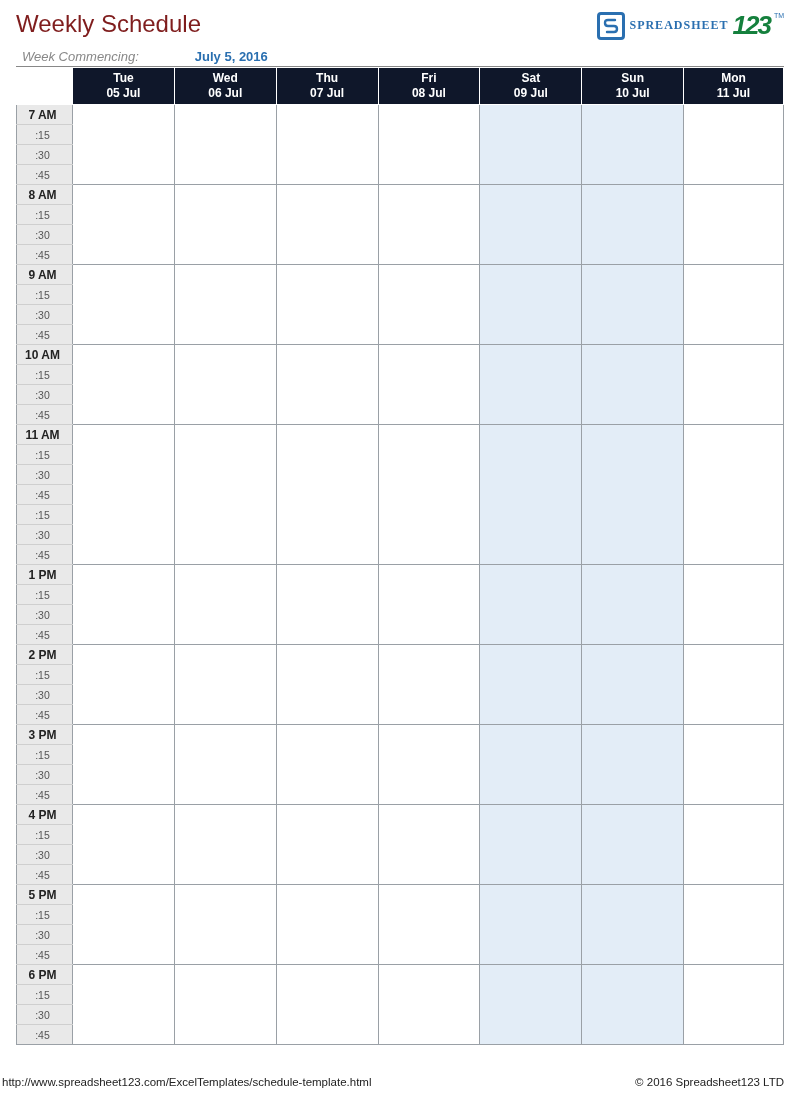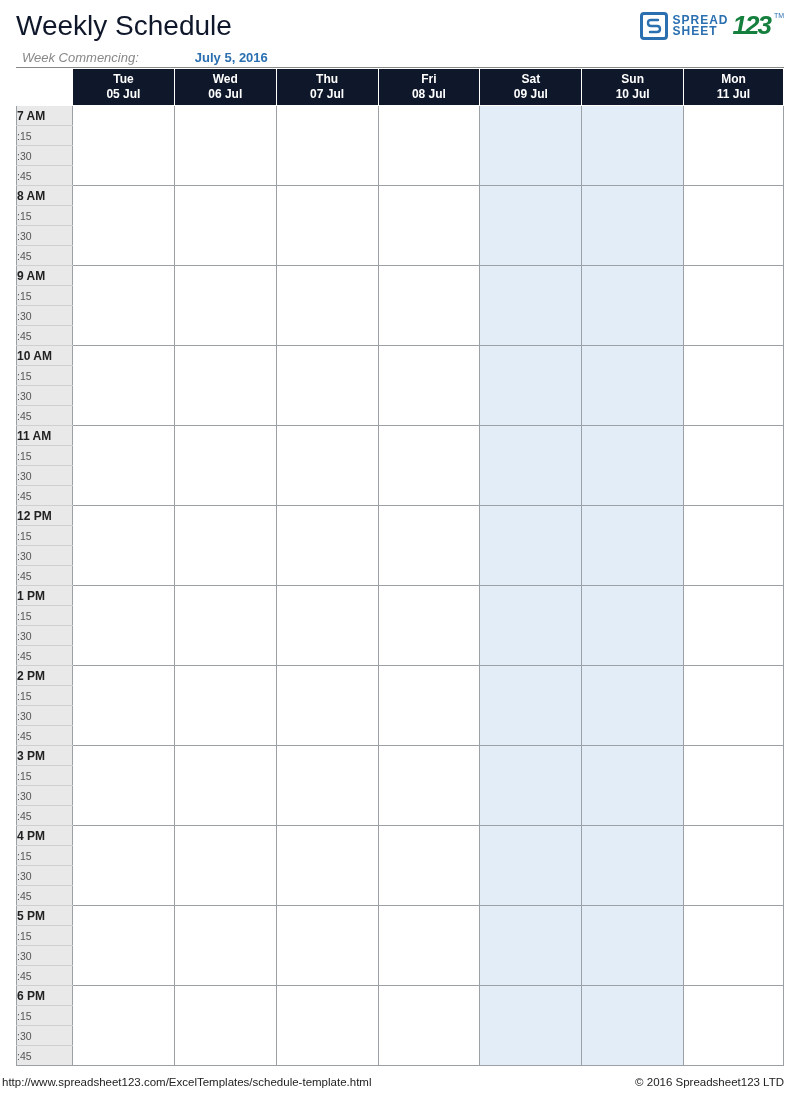--- a/index.html
+++ b/index.html
@@ -11,37 +11,37 @@
     padding: 10px 16px 0 16px;
     position: relative;
   }
   .header-row {
     display: flex;
     justify-content: space-between;
     align-items: flex-start;
     margin-bottom: 6px;
   }
   .title {
-    font-size: 28px;
-    color: #0f172a;
+    font-size: 24px;
+    color: #7f1d1d;
     font-weight: 400;
   }
   .logo {
     display: flex;
     align-items: center;
     gap: 4px;
   }
   .logo-mark {
     width: 28px; height: 28px;
     border: 3px solid #2a6fb0;
     border-radius: 4px;
     display:flex; align-items:center; justify-content:center;
   }
   .logo-mark svg { display:block; }
-  .logo-text { display:flex; flex-direction:column; color:#2a6fb0; font-weight:bold; line-height:0.9; }
+  .logo-text { display:flex; flex-direction:row; color:#2a6fb0; font-weight:bold; line-height:0.9;font-family:Liberation Serif, serif; }
   .logo-text .l1 { font-size:12px; letter-spacing:1px; }
   .logo-text .l2 { font-size:12px; letter-spacing:1px; }
   .logo-123 { font-size:26px; font-weight:bold; color:#15803d; font-style:italic; letter-spacing:-2px; }
   .logo-tm { font-size:7px; color:#2a6fb0; align-self:flex-start; margin-top:2px; }
 
   .week-row {
     display:flex; align-items:center; gap: 56px;
     font-size: 13px;
     padding: 2px 6px 2px 6px;
     border-bottom: 1px solid #888;
@@ -70,21 +70,21 @@
     background: #ffffff;
     border-left: 1px solid #ffffff;
     border-top: 1px solid #ffffff;
   }
   .grid thead th .dow { display:block; }
   .grid thead th .ddate { display:block; }
 
   .grid td.timecell {
     background: #e9e9e9;
     width: 56px;
-    text-align: left;
+    text-align: center;
     padding: 0 4px 0 0;
     font-size: 10.5px;
     color: #555;
     height: 20px;
     vertical-align: middle;
     border-top: 1px solid #cfcfcf;
     border-bottom: 1px solid #cfcfcf;
   }
   .grid td.timecell.hour {
     font-weight: bold;
@@ -372,30 +372,20 @@
       <tr>
         <td class="timecell">:45</td>
         <td class="slot"></td>
         <td class="slot"></td>
         <td class="slot"></td>
         <td class="slot"></td>
         <td class="slot weekend"></td>
         <td class="slot weekend"></td>
         <td class="slot"></td>
       </tr>
-      <tr class="hour-row">
-        <td class="timecell hour">12 PM</td>
-        <td class="slot"></td>
-        <td class="slot"></td>
-        <td class="slot"></td>
-        <td class="slot"></td>
-        <td class="slot weekend"></td>
-        <td class="slot weekend"></td>
-        <td class="slot"></td>
-      </tr>
       <tr>
         <td class="timecell">:15</td>
         <td class="slot"></td>
         <td class="slot"></td>
         <td class="slot"></td>
         <td class="slot"></td>
         <td class="slot weekend"></td>
         <td class="slot weekend"></td>
         <td class="slot"></td>
       </tr>

